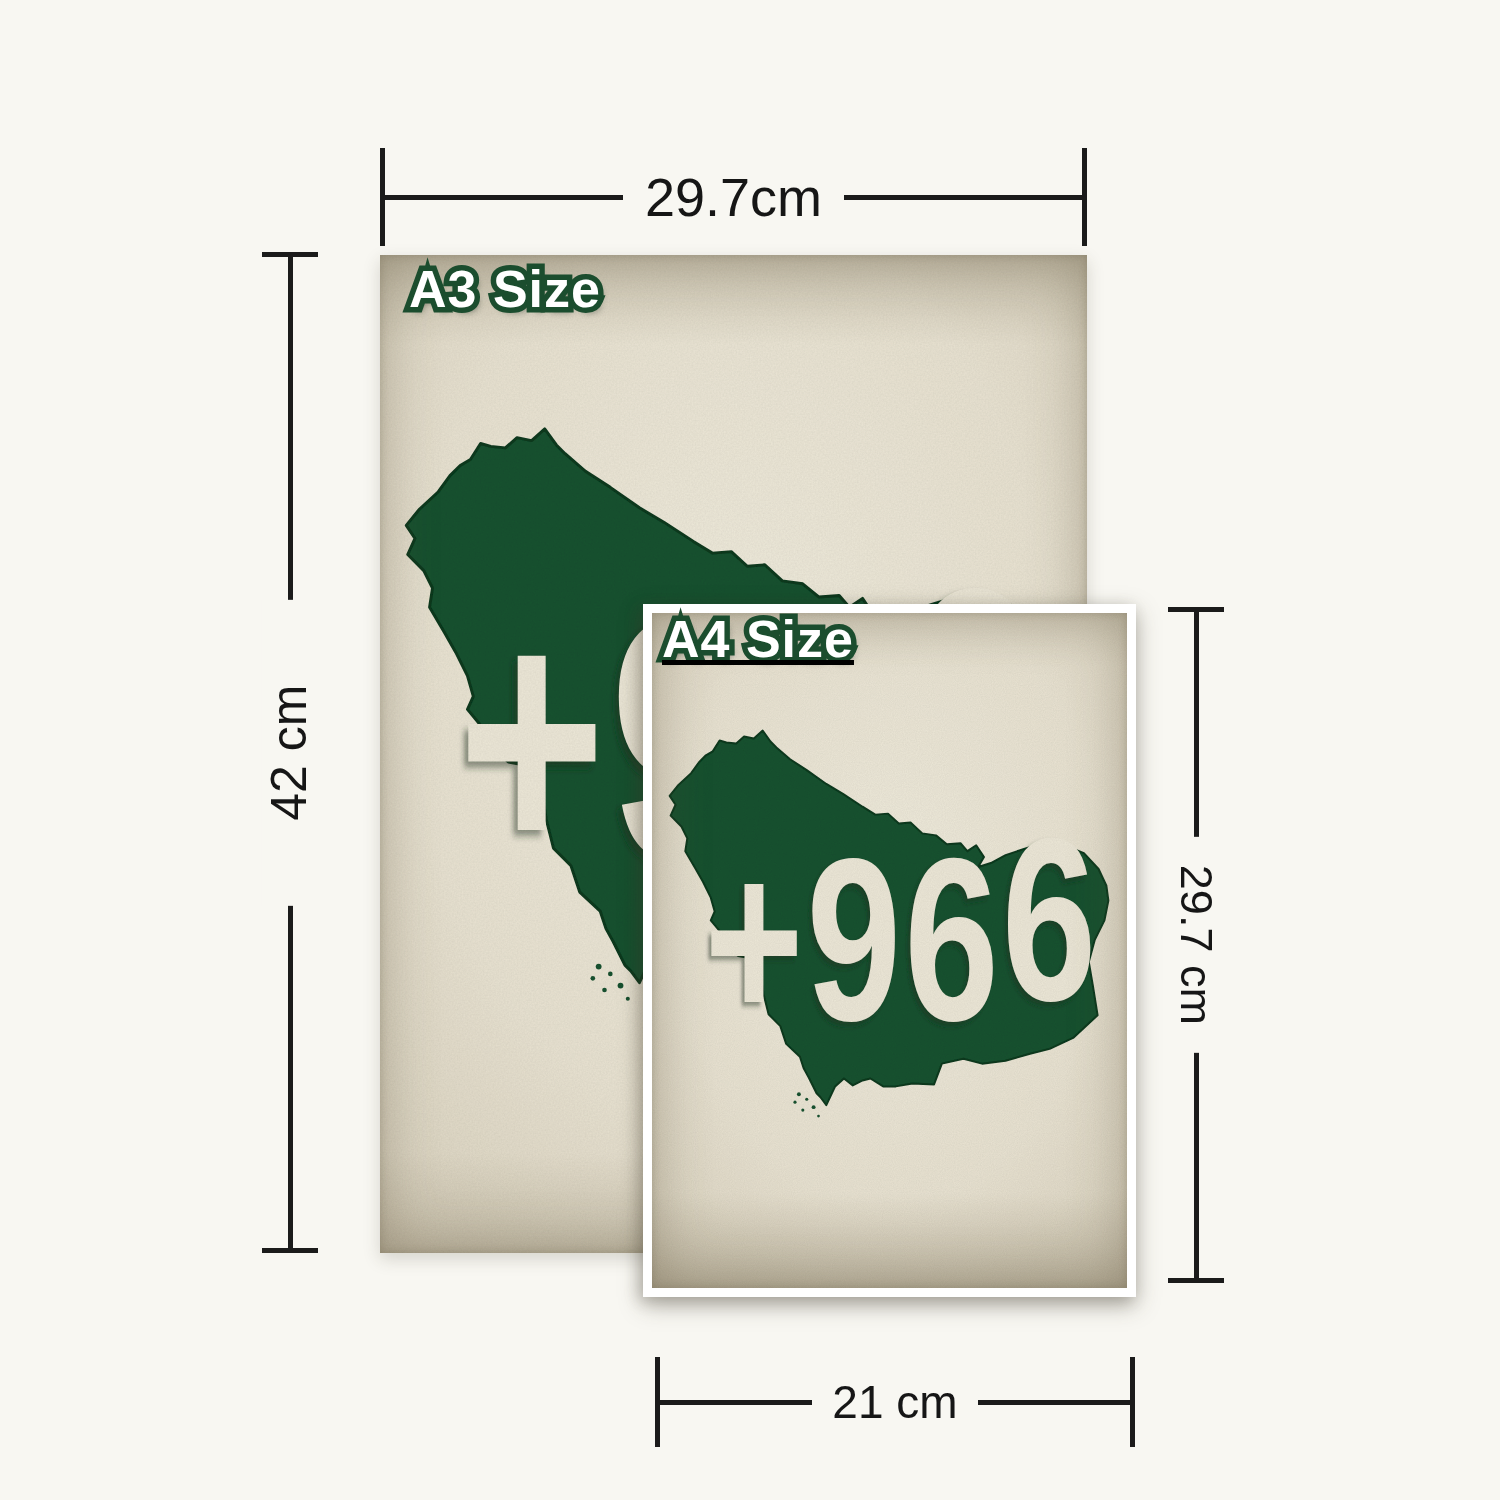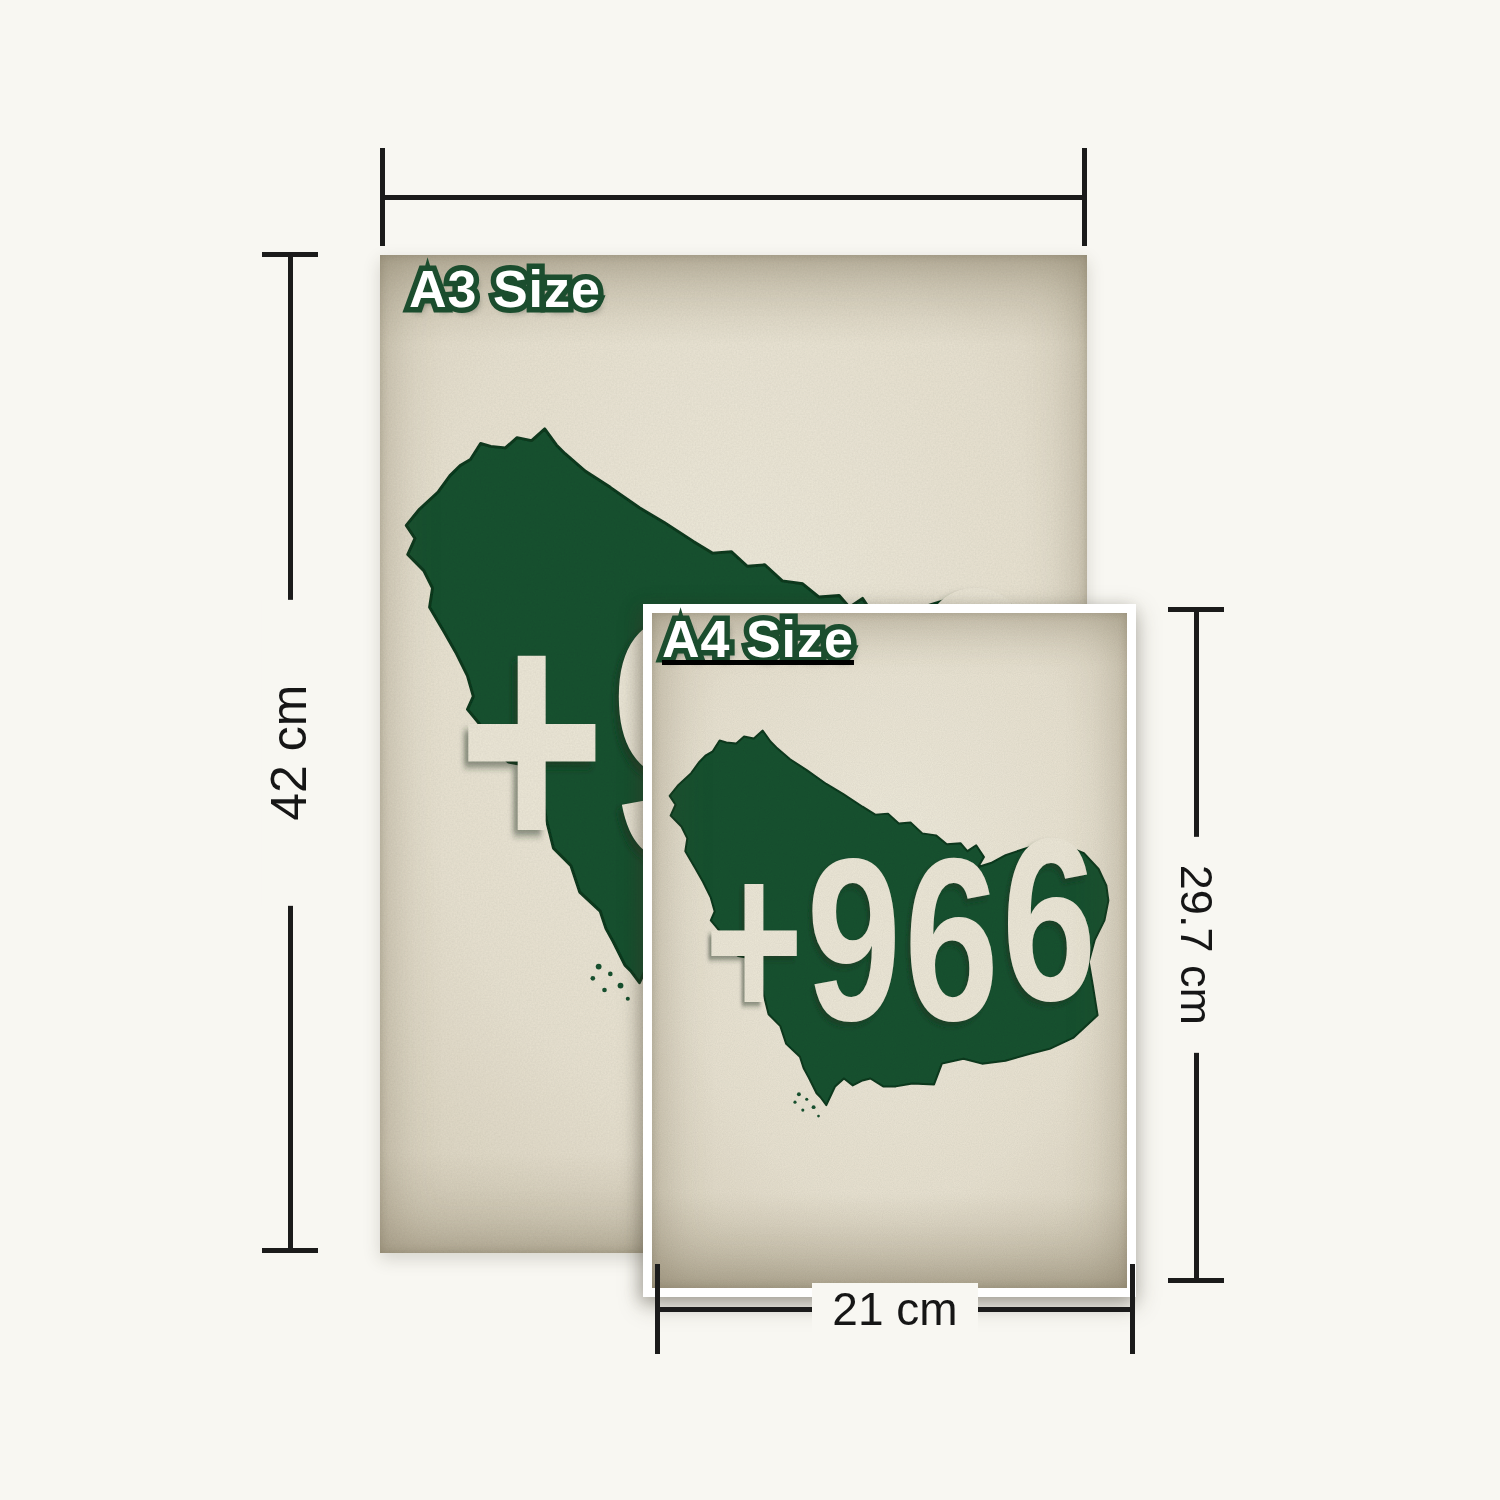--- a/index.html
+++ b/index.html
@@ -158,36 +158,37 @@
   </div>
   <div class="size-label" style="left:662px;top:613px;text-decoration:underline;">
     <span class="stroke">A4 Size</span>
     <span class="fill">A4 Size</span>
   </div>
 
   <div class="dim" id="dim-top" style="left:380px;top:148px;width:707px;height:98px;">
     <div class="cap-v start"></div>
     <div class="cap-v end"></div>
     <div class="line-h"></div>
+    <div class="dim-label">29.7cm</div>
   </div>
 
   <div class="dim" id="dim-left" style="left:262px;top:252px;width:56px;height:1001px;">
     <div class="cap-h start"></div>
     <div class="cap-h end"></div>
     <div class="line-v"></div>
     <div class="dim-label">42 cm</div>
   </div>
 
   <div class="dim" id="dim-right" style="left:1168px;top:607px;width:56px;height:676px;">
     <div class="cap-h start"></div>
     <div class="cap-h end"></div>
     <div class="line-v"></div>
     <div class="dim-label">29.7 cm</div>
   </div>
 
-  <div class="dim" id="dim-bottom" style="left:655px;top:1264px;width:480px;height:90px;">
+  <div class="dim" id="dim-bottom" style="left:655px;top:1357px;width:480px;height:90px;">
     <div class="cap-v start"></div>
     <div class="cap-v end"></div>
     <div class="line-h"></div>
     <div class="dim-label">21 cm</div>
   </div>
 
 </div>
 
 </body></html>

